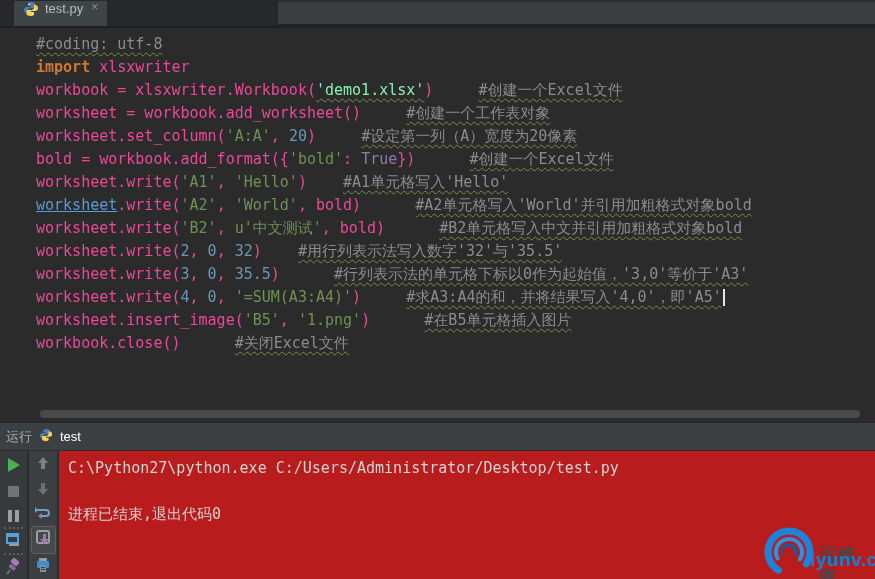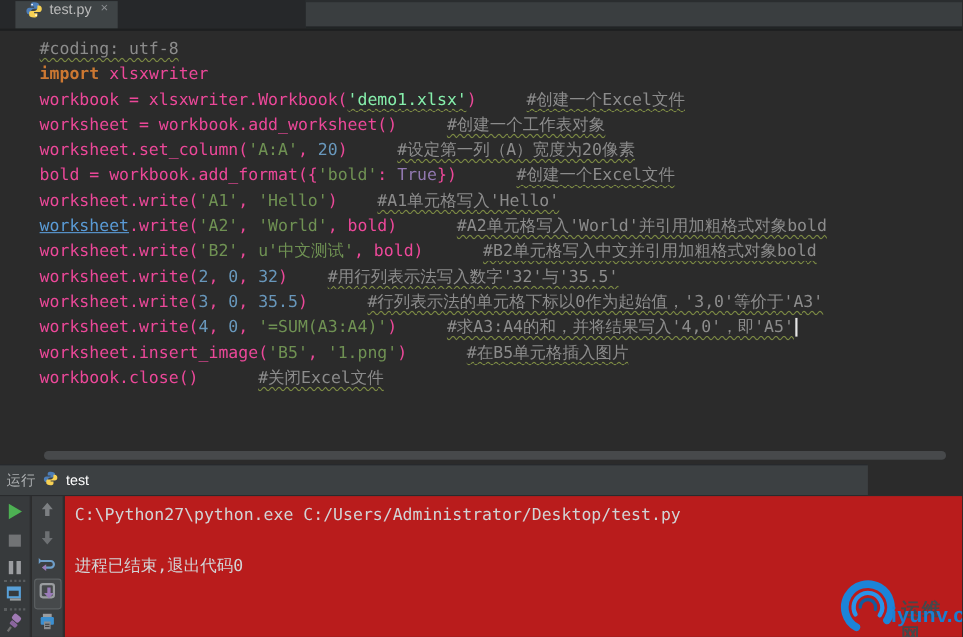--- a/index.html
+++ b/index.html
@@ -28,21 +28,21 @@
   .num { color:#6897bb; }
   .const { color:#9178b0; }
   .cmt { color:#8c8c8c; text-decoration:underline wavy #7c8a43; text-underline-offset:3px; text-decoration-thickness:1px; }
   .link { color:#5a9bd6; text-decoration:underline; }
   .caret { display:inline-block; width:2px; height:17px; background:#e6e6e6;
            vertical-align:text-bottom; margin-left:1px; }
   .hscroll { position:absolute; left:40px; bottom:2px; width:820px; height:8px;
              background:#47494b; border-radius:4px; }
 
   
-  .runheader { position:absolute; left:0; top:422px; width:789px; height:29px;
+  .runheader { position:absolute; left:0; top:422px; width:875px; height:29px;
                background:#3c4042; border-top:1px solid #242628; border-bottom:1px solid #292b2d;
                display:flex; align-items:center; gap:7px; padding-left:6px;
                font-size:13px; color:#a9acae; }
   .runheader .session { color:#ffffff; }
 
   
   .tw-col1 { position:absolute; left:0; top:451px; width:28px; height:128px;
              background:#373a3c; border-right:1px solid #2b2d2f; overflow:hidden; }
   .tw-col2 { position:absolute; left:29px; top:451px; width:29px; height:128px;
              background:#3c3f41; border-right:1px solid #2b2d2f; overflow:hidden; }

